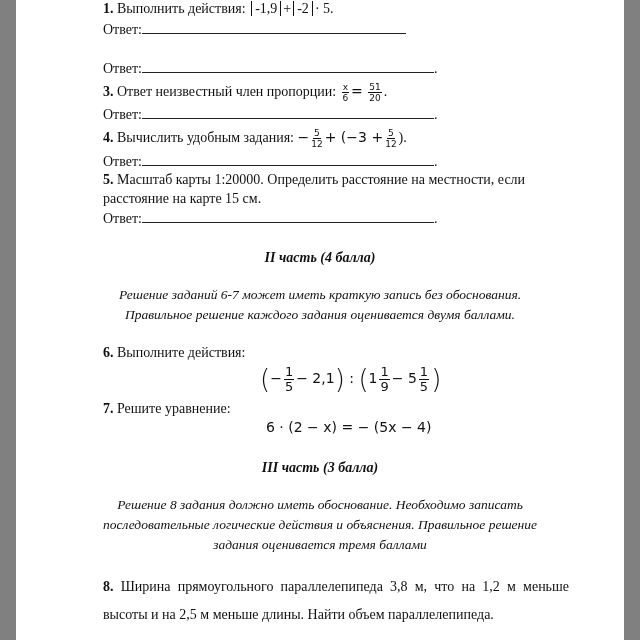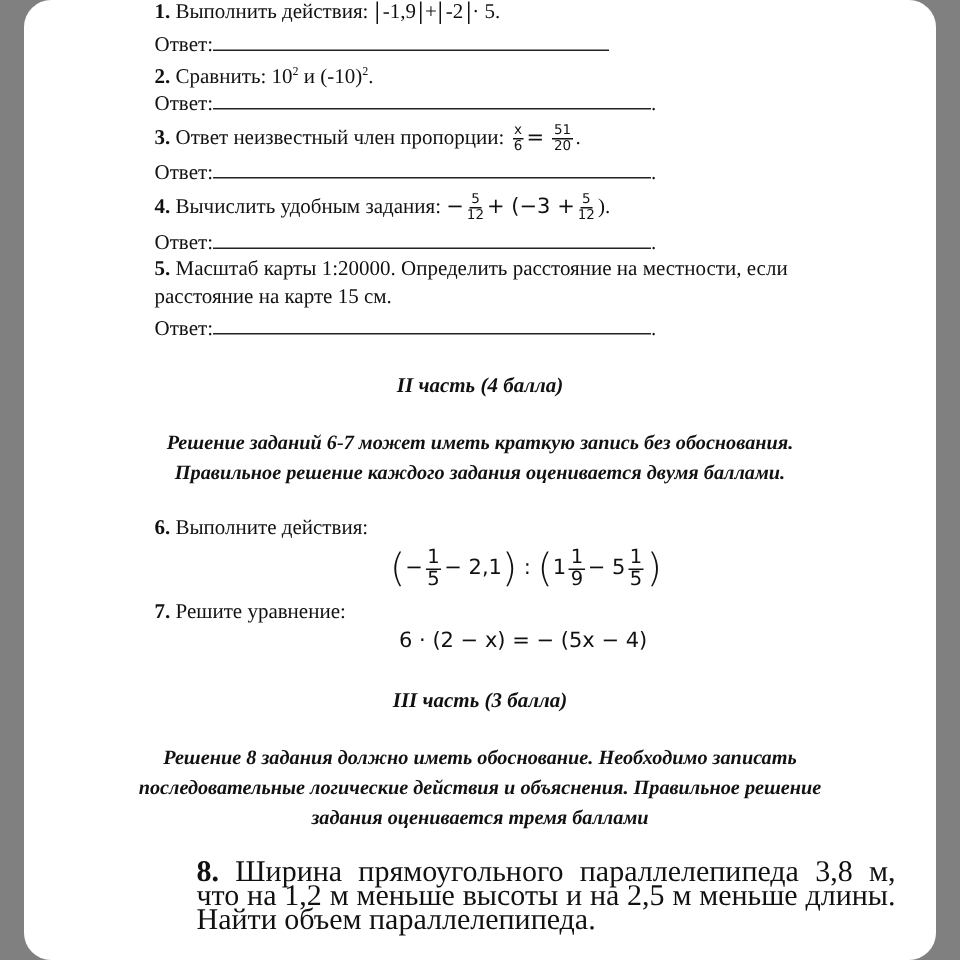--- a/index.html
+++ b/index.html
@@ -1,54 +1,50 @@
 <!DOCTYPE html>
 <html><head>
 <meta charset="utf-8">
 <style>
   html, body { margin:0; padding:0; }
   body { width:640px; height:640px; background:#808080; position:relative; overflow:hidden;
          font-family:"Liberation Serif", serif; color:#111; }
-  .page { position:absolute; left:16px; top:0; width:608px; height:640px; background:#fff;border-radius:18px; }
+  .page { position:absolute; left:16px; top:0; width:608px; height:640px; background:#fff; }
   .ln { position:absolute; left:87px; font-size:14px; line-height:16px; white-space:nowrap; }
   .num { font-weight:bold; }
   .blank { display:inline-block; border-bottom:1px solid #222; height:12px; vertical-align:baseline; }
   .abs { border-left:1.3px solid #111; border-right:1.3px solid #111; padding:0 3px; margin:0 2px; }
   .frac { display:inline-flex; flex-direction:column; align-items:center; vertical-align:middle;
           font-family:"DejaVu Sans", sans-serif; font-size:9px; line-height:10px; margin:0 2px; }
   .frac .n { border-bottom:1px solid #111; padding:0 1px; }
   .math { font-family:"DejaVu Sans", sans-serif; }
   .center { position:absolute; left:0; width:608px; text-align:center; font-size:14px; line-height:16px;font-style:italic; }
   .head { font-weight:bold; }
-  .ital { font-style:italic; font-size:13.5px; line-height:20px;font-weight:bold; }
+  .ital { font-style:italic; font-size:13.5px; line-height:20px; }
   .eq { position:absolute; font-family:"DejaVu Sans", sans-serif; font-size:14px; white-space:nowrap; }
   .bigfrac { display:inline-flex; flex-direction:column; align-items:center; vertical-align:middle;
              font-size:13px; line-height:14px; margin:0 2px; }
   .bigfrac .n { border-bottom:1px solid #111; padding:0 1px; }
   .paren { font-size:26px; vertical-align:middle; font-weight:200; }
-  .just { position:absolute; left:87px; width:466px; font-size:20px; line-height:16px; text-align:justify;margin-left:28px; }
+  .just { position:absolute; left:87px; width:466px; font-size:14px; line-height:28px; text-align:justify; }
 </style>
 </head>
 <body>
 
 <div class="page">
 
   <div class="ln" style="top:1px">
     <span class="num">1.</span>
     <span>Выполнить действия:</span>
     <span class="abs">-1,9</span><span>+</span><span class="abs">-2</span><span>· 5.</span>
   </div>
   <div class="ln" style="top:21px">
     <span>Ответ:</span><span class="blank" style="width:264px"></span>
   </div>
 
-  <div class="ln" style="top:40px">
-    <span class="num">2.</span>
-    <span>Сравнить: 10</span><sup style="font-size:8px">2</sup><span> и (-10)</span><sup style="font-size:8px">2</sup><span>.</span>
-  </div>
   <div class="ln" style="top:60px">
     <span>Ответ:</span><span class="blank" style="width:292px"></span><span>.</span>
   </div>
 
   <div class="ln" style="top:82px">
     <span class="num">3.</span>
     <span>Ответ неизвестный член пропорции:</span>
     <span class="frac">
         <span class="n">x</span>
         <span>6</span>

